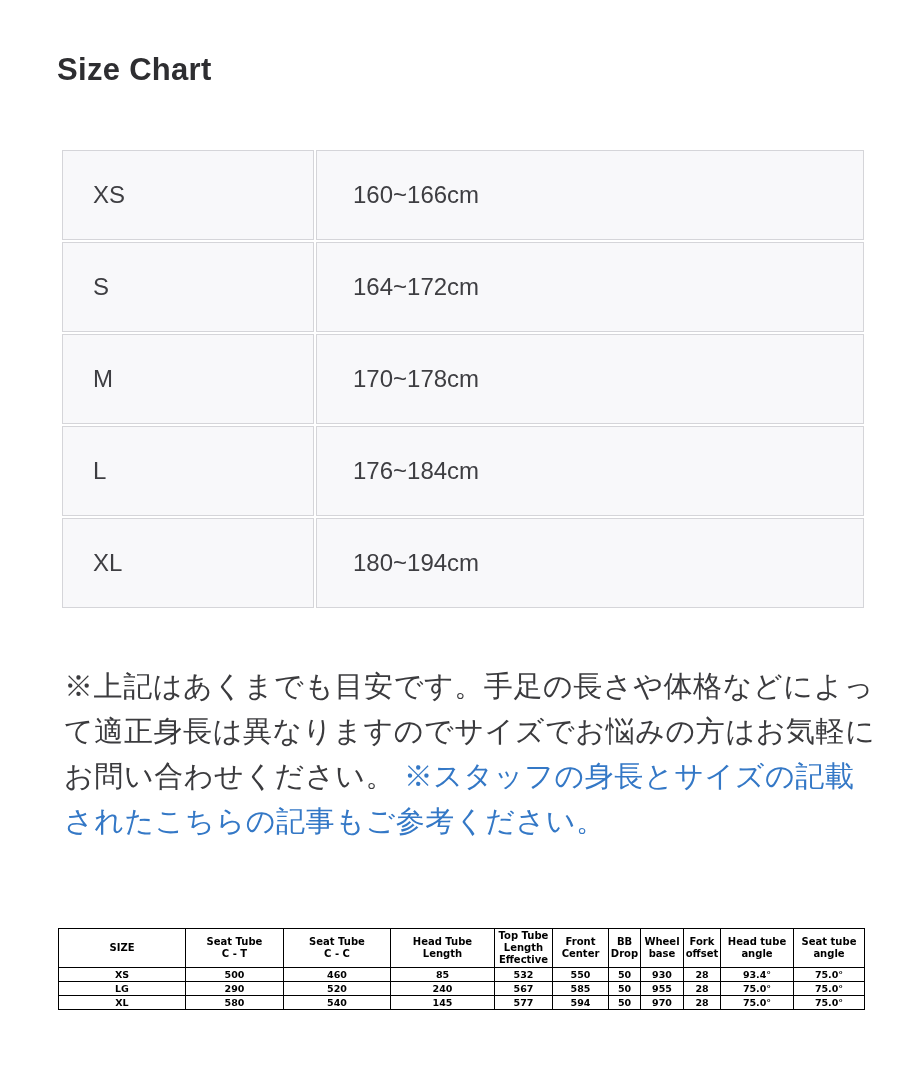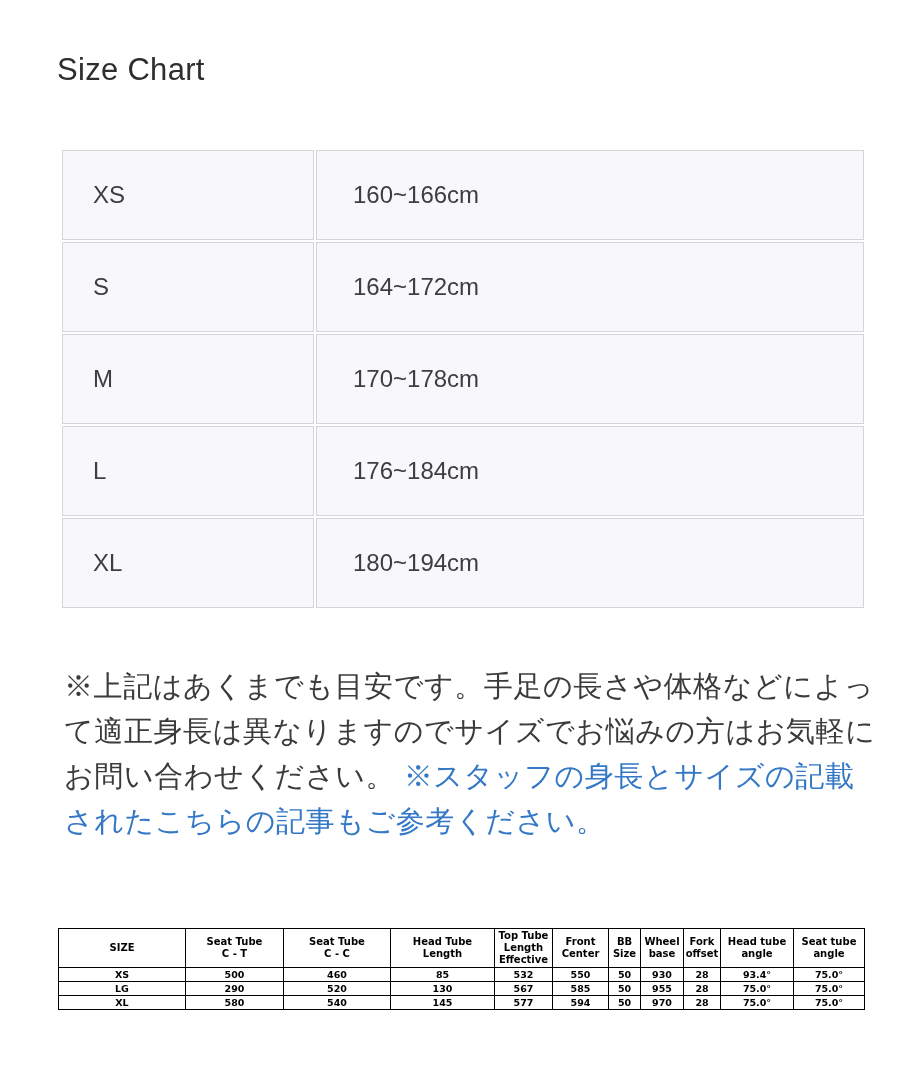--- a/index.html
+++ b/index.html
@@ -17,21 +17,21 @@
     overflow: hidden;
   }
   .container {
     padding: 0 54px 0 57px;
   }
   .page-title {
     margin: 0;
     padding-top: 50px;
     font-size: 31px;
     line-height: 40px;
-    font-weight: 400;
+    font-weight: 700;
     letter-spacing: 0.3px;
     color: #2e2e31;
   }
   
   table.sz-table {
     margin-top: 58px;
     margin-left: 3px;
     width: 806px;
     border-collapse: separate;
     border-spacing: 2px;
@@ -158,21 +158,21 @@
             <th>Seat Tube
 C - C</th>
             <th>Head Tube
 Length</th>
             <th>Top Tube
 Length
 Effective</th>
             <th>Front
 Center</th>
             <th>BB
-Size</th>
+Drop</th>
             <th>Wheel
 base</th>
             <th>Fork
 offset</th>
             <th>Head tube
 angle</th>
             <th>Seat tube
 angle</th>
           </tr>
       </thead>
@@ -187,21 +187,21 @@
             <td>50</td>
             <td>930</td>
             <td>28</td>
             <td>93.4°</td>
             <td>75.0°</td>
           </tr>
           <tr>
             <td>LG</td>
             <td>290</td>
             <td>520</td>
-            <td>130</td>
+            <td>240</td>
             <td>567</td>
             <td>585</td>
             <td>50</td>
             <td>955</td>
             <td>28</td>
             <td>75.0°</td>
             <td>75.0°</td>
           </tr>
           <tr>
             <td>XL</td>

